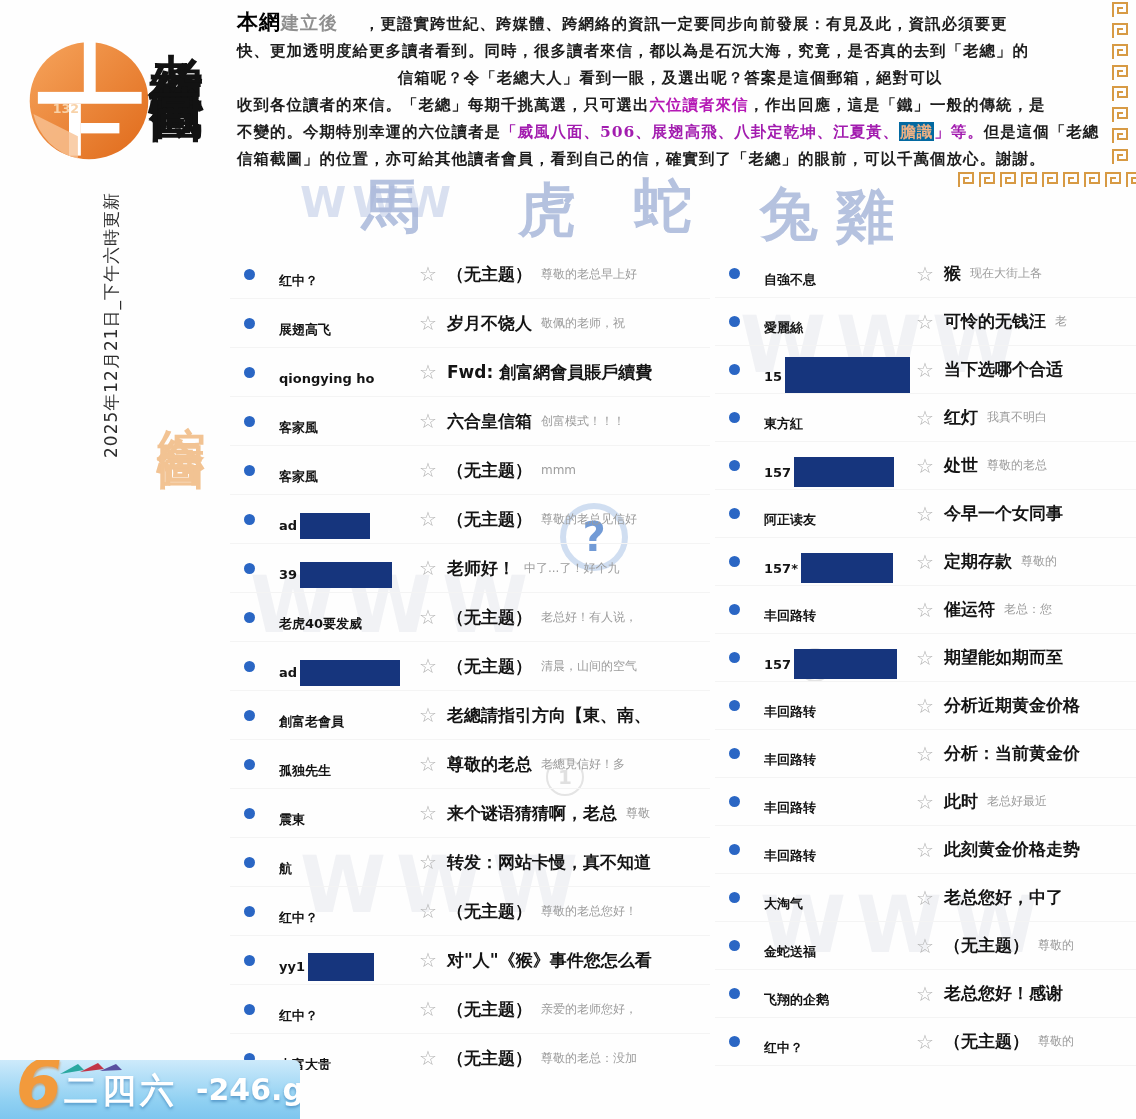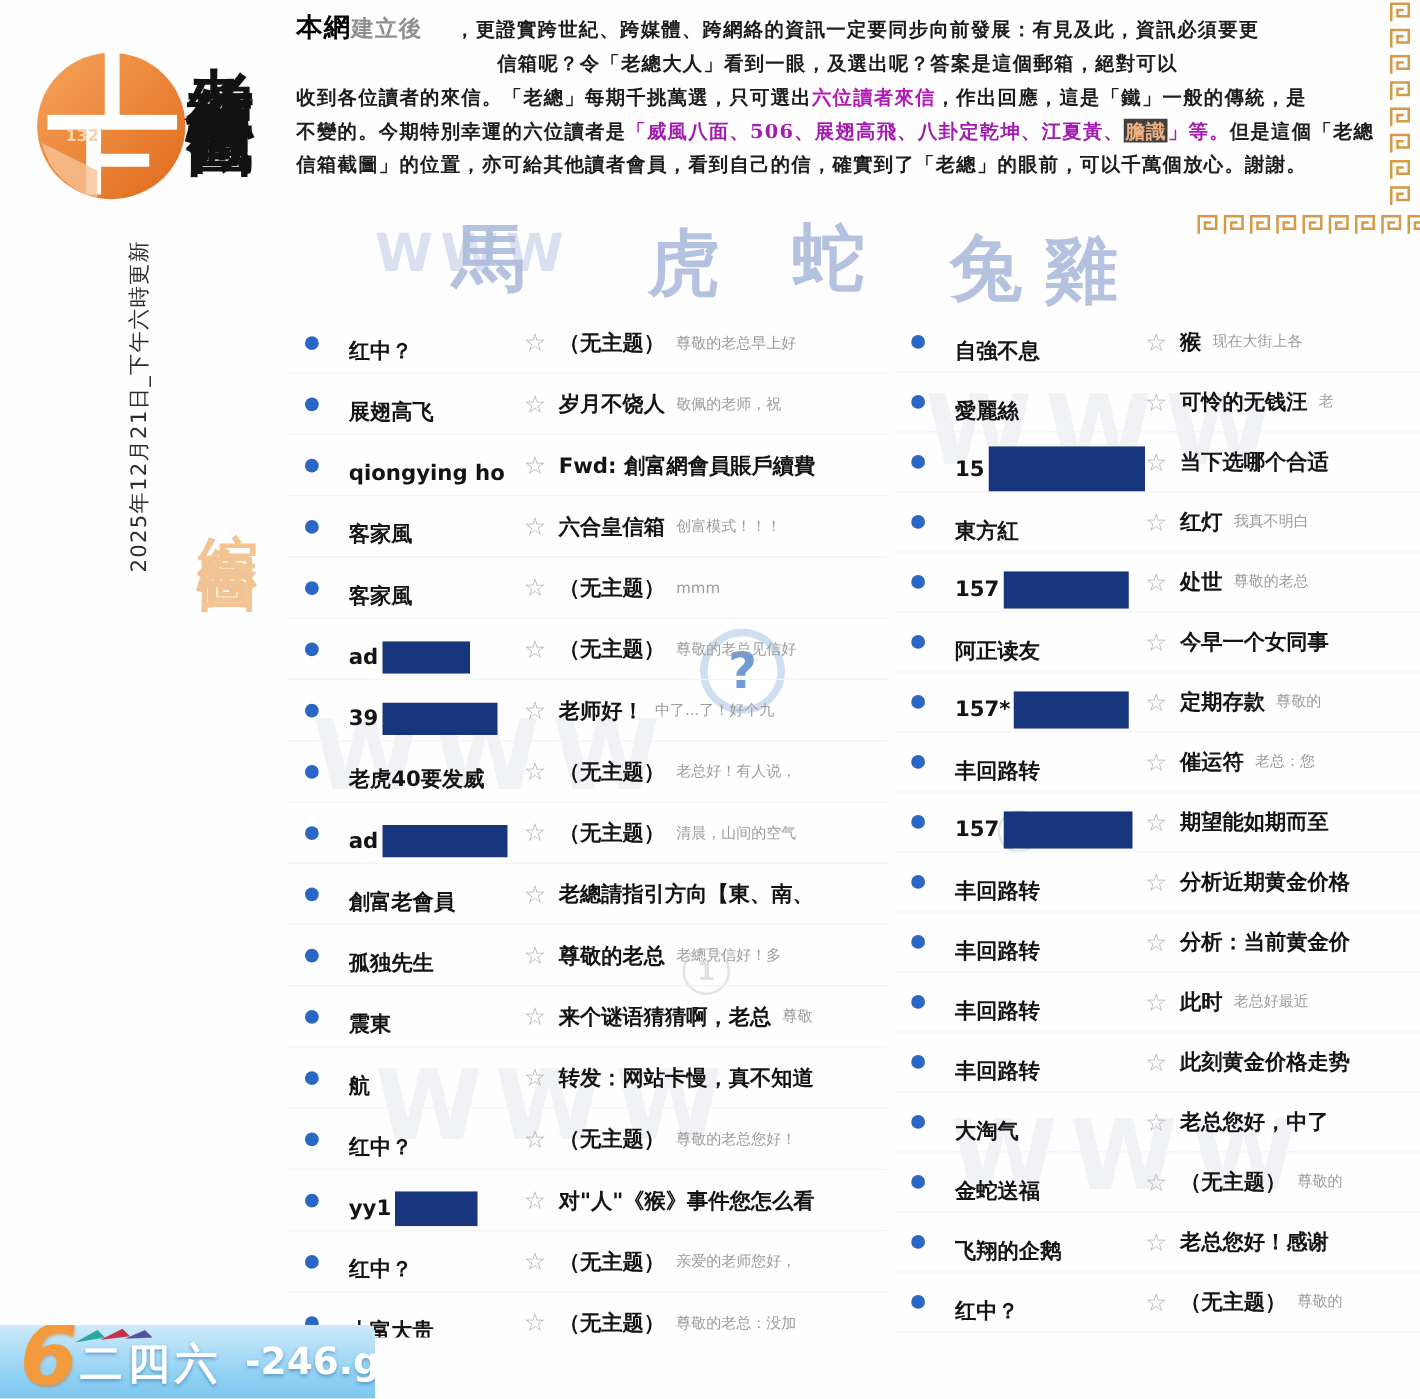--- a/index.html
+++ b/index.html
@@ -19,21 +19,21 @@
 
   
   .hdr{position:absolute;left:237px;top:8px;width:866px;
        font-family:"DejaVu Serif","Liberation Serif",serif;
        font-size:15.5px;font-weight:600;color:#1d1d1d;letter-spacing:1px;line-height:27px;}
   .hdr .big{font-size:21px;font-weight:bold;color:#000;}
   .hdr .gray{font-size:18px;color:#8f8f8f;margin-right:26px;}
   .hdr .l3{display:flex;justify-content:center;}
   .hdr .purple{color:#b518b5;}
   .hdr .red{color:#a21caf;}
-  .hdr .marked{background:#404040;color:#f0b183;padding:0 1px;}
+  .hdr .marked{background:#0369a1;color:#f0b183;padding:0 1px;}
 
   
   .meander-v{position:absolute;right:4px;top:0;width:22px;display:flex;flex-direction:column;gap:1px;}
   .meander-h{position:absolute;left:956px;top:170px;display:flex;gap:1px;}
 
   
   .zodiac{position:absolute;font-family:"DejaVu Serif","Liberation Serif",serif;
           font-weight:bold;font-size:58px;color:#a9b8da;opacity:.85;}
   .z1{left:362px;top:168px;} .z2{left:518px;top:172px;} .z3{left:634px;top:168px;}
   .z4{left:760px;top:176px;} .z5{left:836px;top:178px;}
@@ -50,21 +50,21 @@
 
   
   .mail-col{position:absolute;overflow:hidden;}
   .mail-left{left:230px;top:250px;width:480px;height:820px;}
   .mail-right{left:715px;top:250px;width:421px;height:818px;}
   .mrow{display:flex;align-items:center;border-bottom:1px solid #f4f4f4;overflow:hidden;white-space:nowrap;}
   .mail-left .mrow{height:48px;}
   .mail-right .mrow{height:47px;}
   .dot{flex:none;width:11px;height:11px;border-radius:50%;background:#2a66c4;margin-left:14px;}
   .sender{flex:none;display:flex;align-items:center;gap:3px;margin-left:24px;
-          font-weight:bold;font-size:17px;color:#141414;overflow:hidden;margin-top:13px;}
+          font-weight:bold;font-size:13px;color:#141414;overflow:hidden;margin-top:13px;}
   .mail-left .sender{width:140px;}
   .mail-right .sender{width:152px;}
   .redact{flex:none;display:inline-block;background:#16357d;}
   .star{flex:none;color:#b3b3b3;font-size:20px;margin-right:10px;cursor:pointer;}
   .subj{flex:none;font-weight:bold;font-size:17px;color:#141414;}
   .prev{color:#9c9c9c;font-size:12px;margin-left:9px;}
 
   
   .banner{position:absolute;left:0;top:1060px;width:300px;height:59px;
           background:linear-gradient(180deg,#cdeafb 0%,#8fd0f2 70%,#7ec6ef 100%);
@@ -102,20 +102,21 @@
   </div>
 
   <div class="v-title">老總信箱截圖</div>
   <div class="v-sub">綜合圖</div>
   <div class="v-date">2025年12月21日_下午六時更新</div>
 
   <div class="hdr">
     <div>
       <span class="big">本網</span><span class="gray">建立後</span><span>，更證實跨世紀、跨媒體、跨網絡的資訊一定要同步向前發展：有見及此，資訊必須要更</span>
     </div>
+    <div>快、更加透明度給更多讀者看到。同時，很多讀者來信，都以為是石沉大海，究竟，是否真的去到「老總」的</div>
     <div class="l3">
       <span>信箱呢？令「老總大人」看到一眼，及選出呢？答案是</span>
       <span>這個郵箱，絕對可以</span>
     </div>
     <div>
       <span>收到各位讀者的來信。「老總」每期千挑萬選，只可選出</span><span class="purple">六位讀者來信</span><span>，作出回應，這是「鐵」一般的傳統，是</span>
     </div>
     <div>
       <span>不變的。今期特別幸運的六位讀者是</span><span class="red">「威風八面、506、展翅高飛、八卦定乾坤、江夏黃、</span><span class="marked">膽識</span><span class="red">」等。</span><span>但是這個「老總</span>
     </div>

